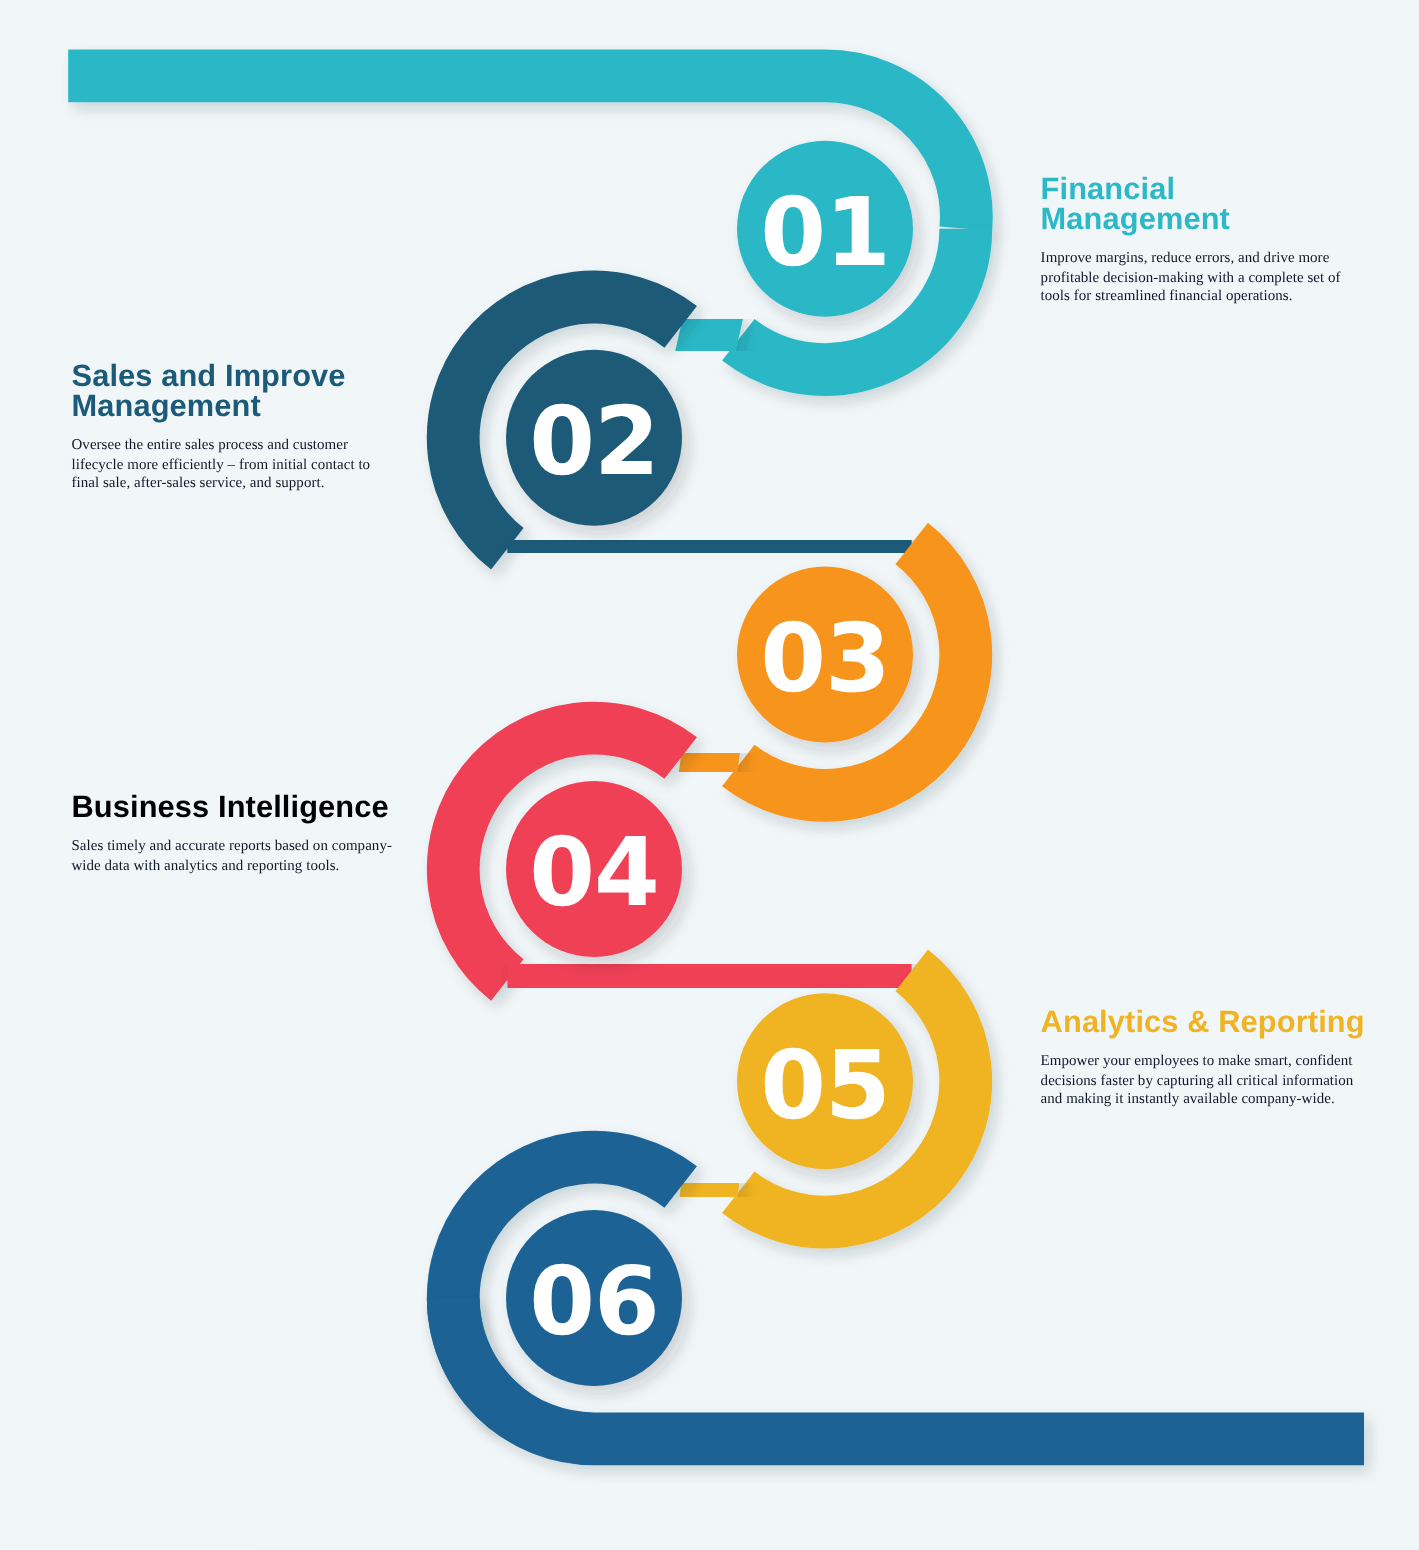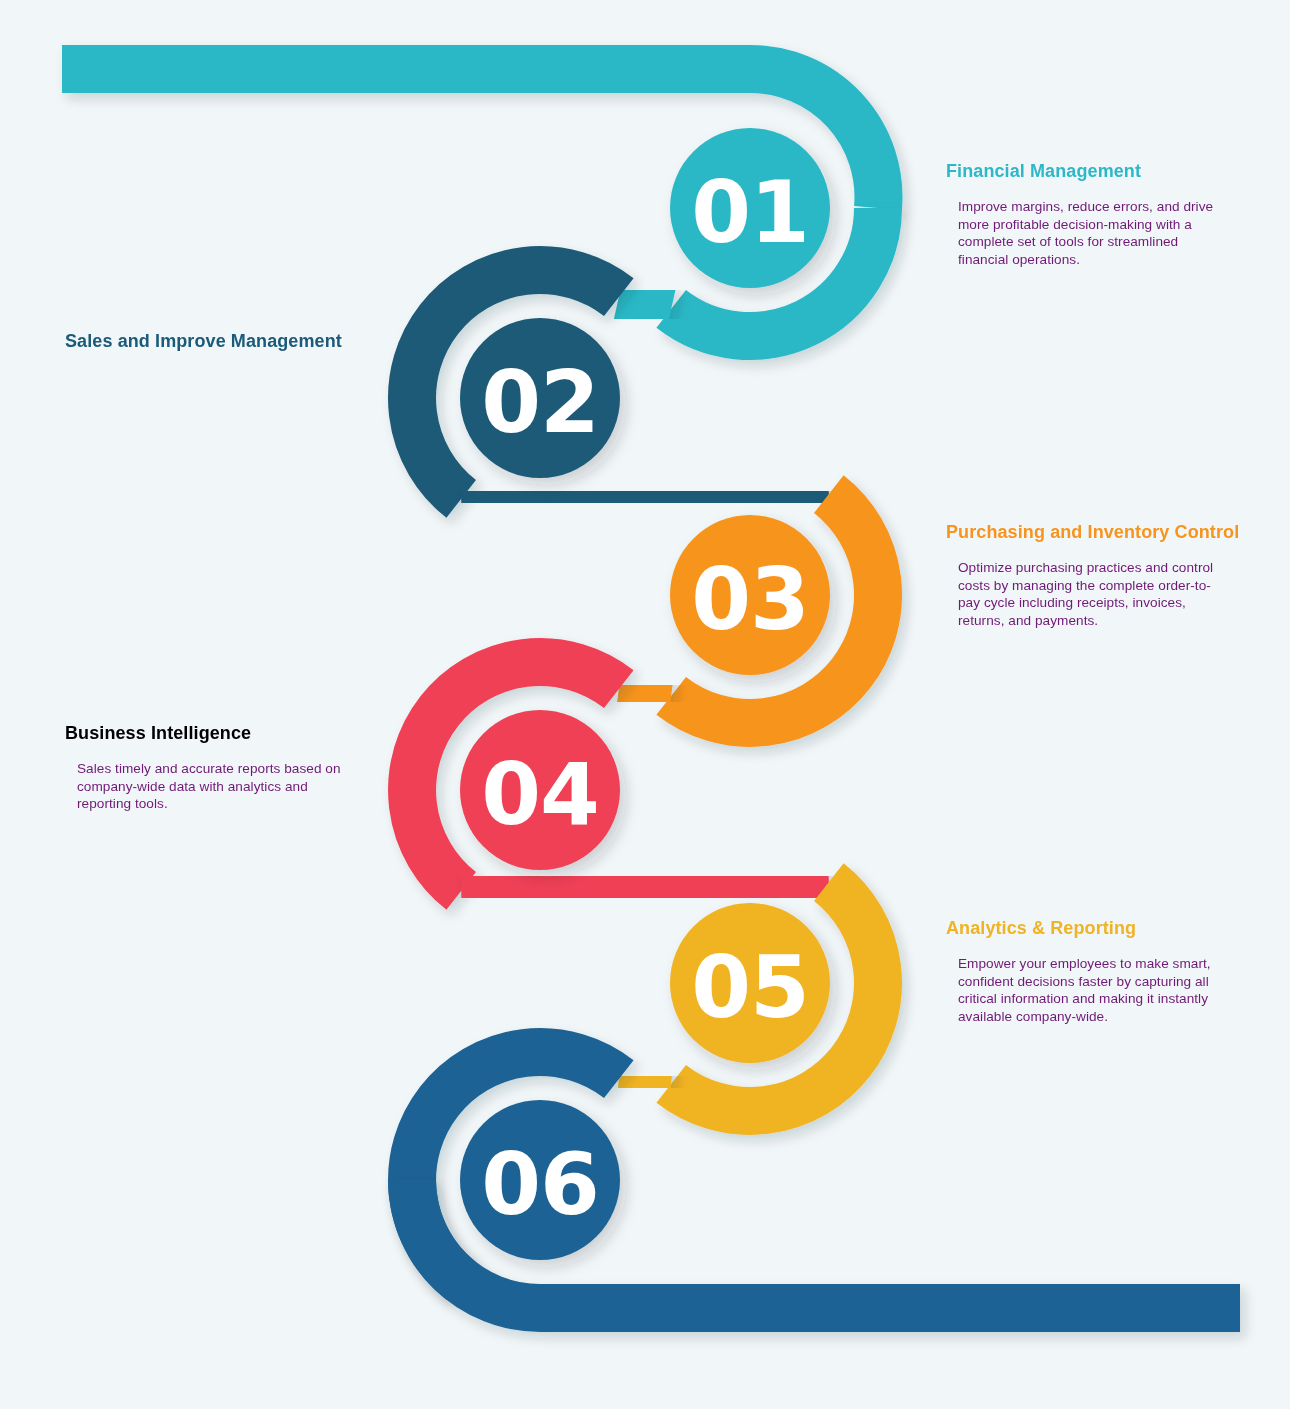--- a/index.html
+++ b/index.html
@@ -38,31 +38,31 @@
     dominant-baseline: central;
     letter-spacing: -1px;
   }
   .text-block {
     position: absolute;
     width: 290px;
   }
   .tb-title {
     font-family: "Liberation Sans", sans-serif;
     font-weight: bold;
-    font-size: 18px;
+    font-size: 28px;
     line-height: 27px;
     margin: 0 0 13px 0;
     letter-spacing: 0.1px;
   }
   .tb-body {
-    font-family: Liberation Sans, sans-serif;
+    font-family: Liberation Serif, serif;
     font-size: 13.6px;
     line-height: 17.6px;
-    color: #701a75;
-    margin: 12px;
+    color: #0f172a;
+    margin: 0;
     letter-spacing: 0.05px;
   }
   
   #block-1 { left: 946px; top: 158px;  width: 296px; }
   #block-2 { left: 65px;  top: 328px;  width: 292px; }
   #block-3 { left: 946px; top: 519px;  width: 296px; }
   #block-4 { left: 65px;  top: 720px;  width: 292px; }
   #block-5 { left: 946px; top: 915px;  width: 296px; }
   #block-6 { left: 65px;  top: 1105px; width: 292px; }
 </style>
@@ -128,26 +128,23 @@
 
   </svg>
 
   <div class="text-block" id="block-1">
     <h3 class="tb-title" style="color:#2cb8c6">Financial Management</h3>
     <p class="tb-body">Improve margins, reduce errors, and drive more profitable decision-making with a complete set of tools for streamlined financial operations.</p>
   </div>
 
   <div class="text-block" id="block-2">
     <h3 class="tb-title" style="color:#1b5a78">Sales and Improve Management</h3>
+    <p class="tb-body">Oversee the entire sales process and customer lifecycle more efficiently – from initial contact to final sale, after-sales service, and support.</p>
   </div>
 
-  <div class="text-block" id="block-3">
-    <h3 class="tb-title" style="color:#f7941e">Purchasing and Inventory Control</h3>
-    <p class="tb-body">Optimize purchasing practices and control costs by managing the complete order-to-pay cycle including receipts, invoices, returns, and payments.</p>
-  </div>
 
   <div class="text-block" id="block-4">
     <h3 class="tb-title" style="color:#000000">Business Intelligence</h3>
     <p class="tb-body">Sales timely and accurate reports based on company-wide data with analytics and reporting tools.</p>
   </div>
 
   <div class="text-block" id="block-5">
     <h3 class="tb-title" style="color:#f0b323">Analytics &amp; Reporting</h3>
     <p class="tb-body">Empower your employees to make smart, confident decisions faster by capturing all critical information and making it instantly available company-wide.</p>
   </div>

